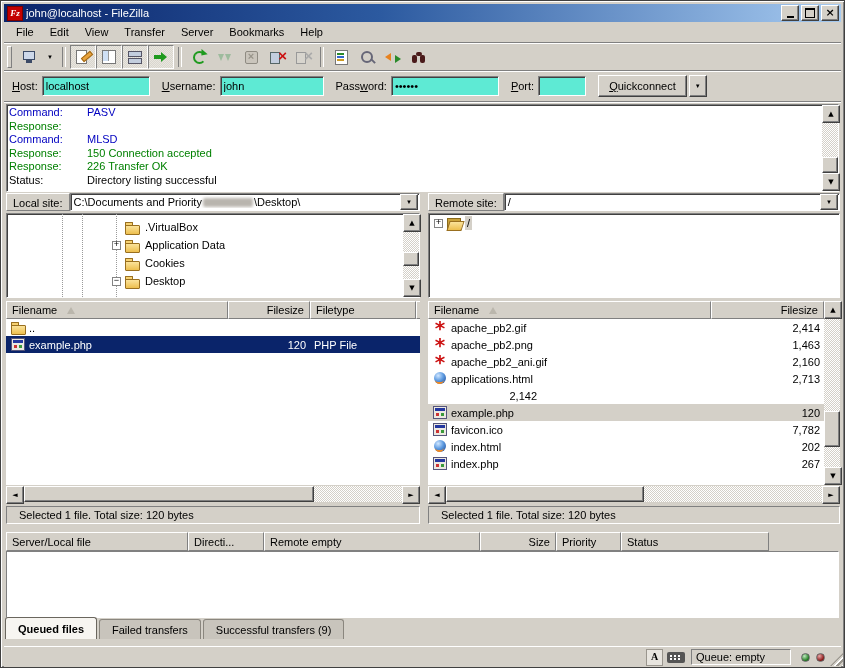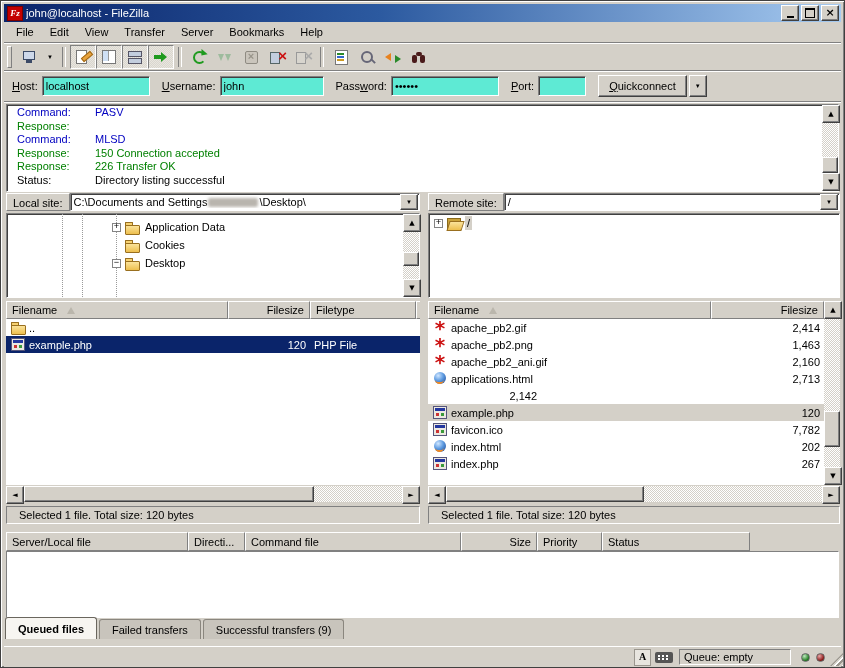--- a/index.html
+++ b/index.html
@@ -63,21 +63,21 @@
   
   .qcbar{position:absolute;left:3px;top:70px;right:3px;height:30px;display:flex;align-items:center;border-bottom:1px solid #808080;box-shadow:0 1px 0 #fff;padding-left:8px;}
   .qclabel{margin-right:4px;white-space:nowrap;}
   .qcinput{height:16px;background:#5eead4;padding:1px 3px;font:11px "Liberation Sans",sans-serif;margin-right:12px;}
   .qcbtn{height:20px;padding:0 10px;background:#d4d0c8;font:11px "Liberation Sans",sans-serif;display:flex;align-items:center;}
   .qcdd{width:16px;height:20px;background:#d4d0c8;display:flex;align-items:center;justify-content:center;margin-left:2px;}
   
   .logbox{position:absolute;left:5px;top:103px;right:5px;height:86px;background:#fff;display:flex;}
   .loglines{flex:1;overflow:hidden;padding:1px 2px;}
   .logline{display:flex;line-height:13.5px;white-space:nowrap;}
-  .loglabel{width:78px;flex:none;padding-left:8px;}
+  .loglabel{width:78px;flex:none;}
   .logline.command{color:#0000c0;}
   .logline.response{color:#008000;}
   .logline.status{color:#000;}
   
   .vscroll{width:16px;flex:none;display:flex;flex-direction:column;position:relative;}
   .hscroll{height:16px;display:flex;position:relative;}
   .sbtn{width:16px;height:16px;flex:none;background:#d4d0c8;border:1px solid;border-color:#fff #404040 #404040 #fff;box-shadow:inset -1px -1px 0 #808080;display:flex;align-items:center;justify-content:center;font-size:7px;line-height:7px;color:#000;font-family:"DejaVu Sans",sans-serif;}
   .strack{flex:1;position:relative;}
   .sthumb{position:absolute;background:#d4d0c8;border:1px solid;border-color:#fff #404040 #404040 #fff;box-shadow:inset -1px -1px 0 #808080;}
   
@@ -136,21 +136,21 @@
   .queuebody{position:absolute;left:5px;top:550px;right:5px;height:65px;background:#fff;border:1px solid;border-color:#808080 #fff #fff #808080;}
   .tabs{position:absolute;left:4px;top:617px;height:21px;display:flex;align-items:flex-end;}
   .tab{height:19px;padding:0 12px;display:flex;align-items:center;background:#c8c4bc;border:1px solid #8a867e;border-bottom:none;border-radius:3px 3px 0 0;margin-right:2px;white-space:nowrap;}
   .tab.active{height:21px;background:#f7f5f1;font-weight:700;border-color:#6a665e;}
   
   .statusbar{position:absolute;left:3px;right:3px;top:645px;height:20px;border-top:1px solid #fff;display:flex;align-items:center;justify-content:flex-end;padding-right:16px;background:#d4d0c8;}
   .sbicon{margin-left:4px;flex:none;}
   .ascii{width:15px;height:15px;border:1px solid #9a968e;background:#e8e5df;font:700 10px/14px "Liberation Serif",serif;text-align:center;}
   .kbd{width:18px;height:11px;background:#555;border-radius:2px;position:relative;}
   .kbd::before{content:"";position:absolute;left:3px;top:3px;width:2px;height:2px;background:#fff;box-shadow:4px 0 0 #fff,8px 0 0 #fff,0 3px 0 #fff,4px 3px 0 #fff,8px 3px 0 #fff;}
-  .queuebox{height:16px;width:112px;border:1px solid;border-color:#808080 #fff #fff #808080;display:flex;align-items:center;padding:0 4px;margin-left:6px;box-sizing:border-box;}
+  .queuebox{height:16px;width:100px;border:1px solid;border-color:#808080 #fff #fff #808080;display:flex;align-items:center;padding:0 4px;margin-left:6px;box-sizing:border-box;}
   .lamp{width:9px;height:9px;border-radius:50%;border:1px solid #666;box-sizing:border-box;}
   .lamp.green{background:radial-gradient(circle at 35% 30%,#bfe8bf,#1e7a1e 70%,#0c4a0c);margin-left:10px;}
   .lamp.red{background:radial-gradient(circle at 35% 30%,#e8a8a8,#8a1414 70%,#5a0808);margin-left:6px;}
   .grip{position:absolute;right:1px;bottom:1px;width:13px;height:13px;background:repeating-linear-gradient(135deg,transparent 0 2px,#fff 2px 3px,#9a968e 3px 5px);clip-path:polygon(100% 0,100% 100%,0 100%);}
   u{text-decoration:underline;}
 </style>
 </head>
 <body>
 
 <div class="win">
@@ -290,36 +290,42 @@
     </div>
   </div>
 
   <div class="panes">
 
     <div class="pane left">
       <div class="siterow">
         <span class="sitelabel">Local site:</span>
         <span class="combo inset">
           <span class="combotext">
-              <span>C:\Documents and Settings</span>
+              <span>C:\Documents and Priority</span>
               <span class="redact"></span>
               <span>\Desktop\</span>
             </span>
           <span class="combobtn raised">
               <span class="ddarrow">▼</span>
             </span>
         </span>
       </div>
       <div class="treebox inset">
         <div class="treearea">
           <span class="vline" style="left:55px"></span>
           <span class="vline" style="left:75px"></span>
           <span class="vline" style="left:109px"></span>
           <div style="padding-top:4px">
 
+              <div class="trow">
+                <span class="indent" style="width:105px"></span>
+                <span class="expander none"></span>
+                <span class="fi folder"></span>
+                <span class="treelabel">.VirtualBox</span>
+              </div>
 
               <div class="trow">
                 <span class="indent" style="width:105px"></span>
                 <span class="expander plus"></span>
                 <span class="fi folder"></span>
                 <span class="treelabel">Application Data</span>
               </div>
 
               <div class="trow">
                 <span class="indent" style="width:105px"></span>
@@ -519,26 +525,26 @@
       <div class="statusline">Selected 1 file. Total size: 120 bytes</div>
     </div>
   </div>
 
   <div class="queuehdr">
 
       <span class="hcell" style="width: 182px;">
         <span>Server/Local file</span>
       </span>
 
-      <span class="hcell" style="width: 57px;">
+      <span class="hcell" style="width: 76px;">
         <span>Directi...</span>
       </span>
 
       <span class="hcell" style="width: 216px;">
-        <span>Command file</span>
+        <span>Remote empty</span>
       </span>
 
       <span class="hcell r" style="width: 76px;">
         <span>Size</span>
       </span>
 
       <span class="hcell" style="width: 65px;">
         <span>Priority</span>
       </span>
 

